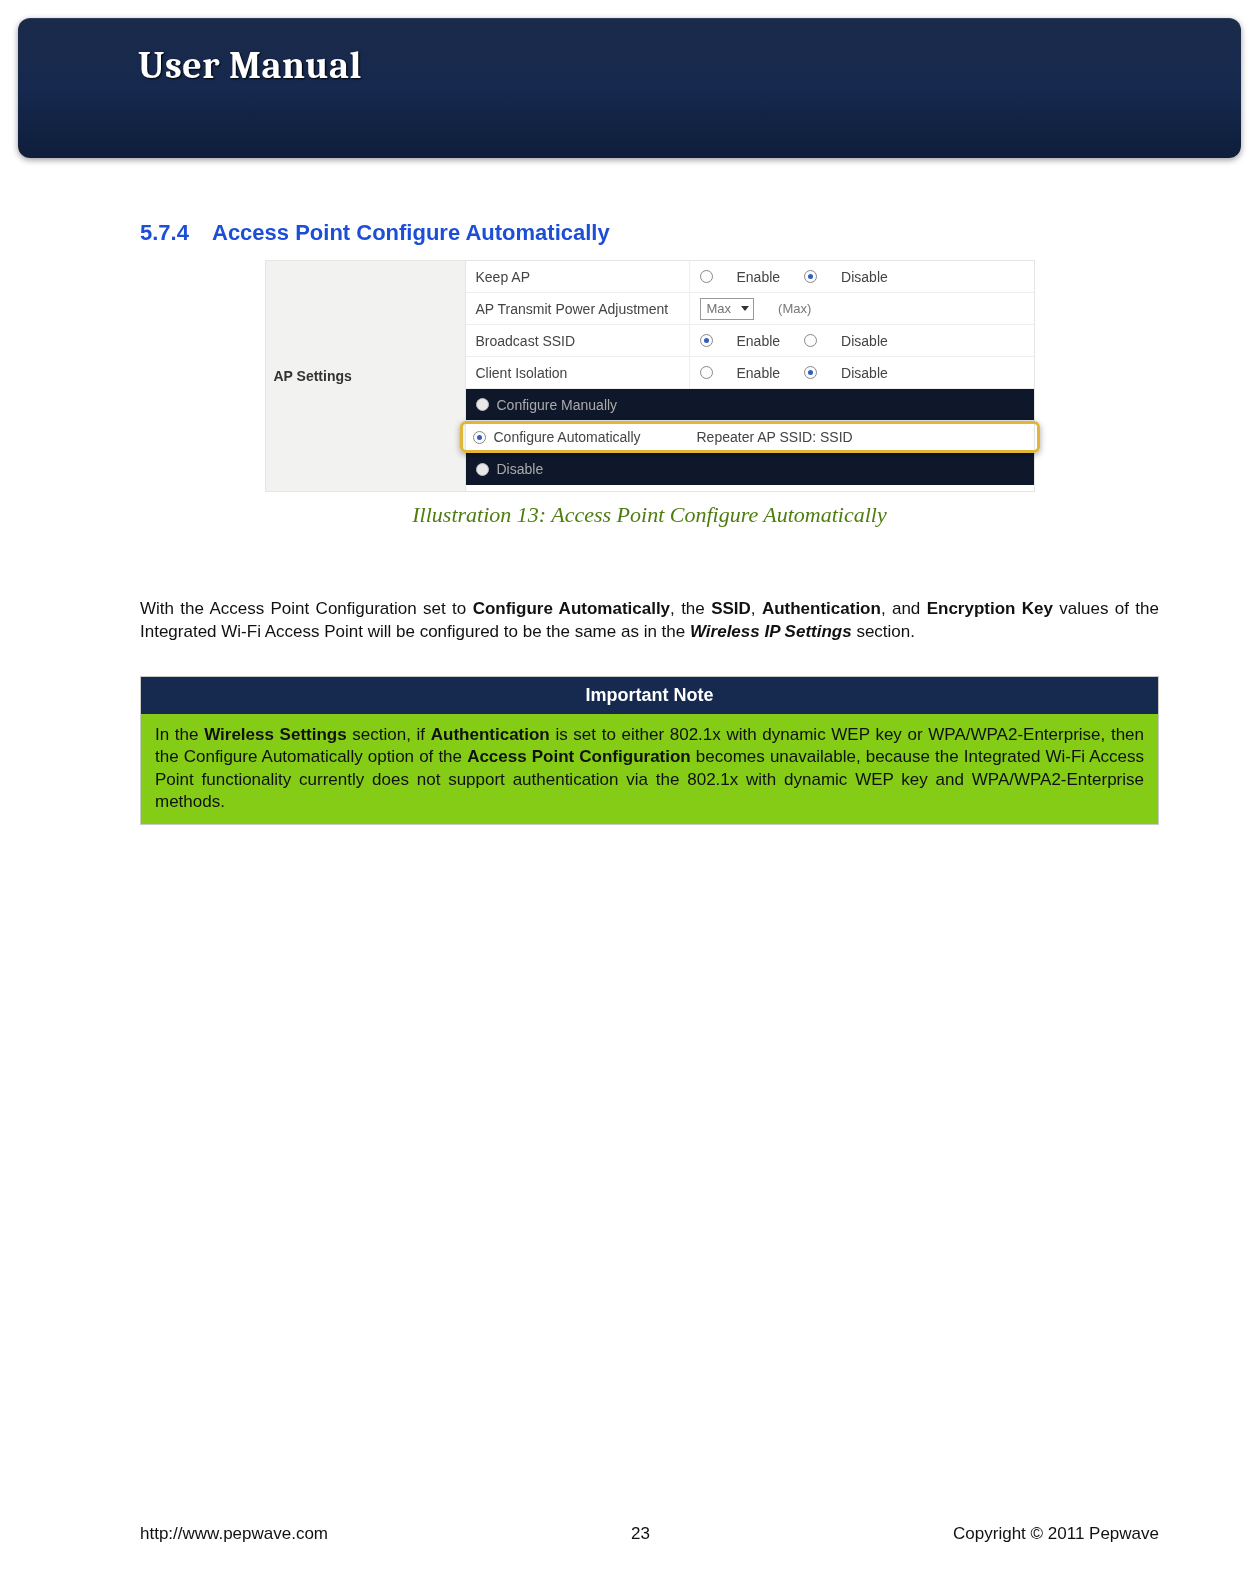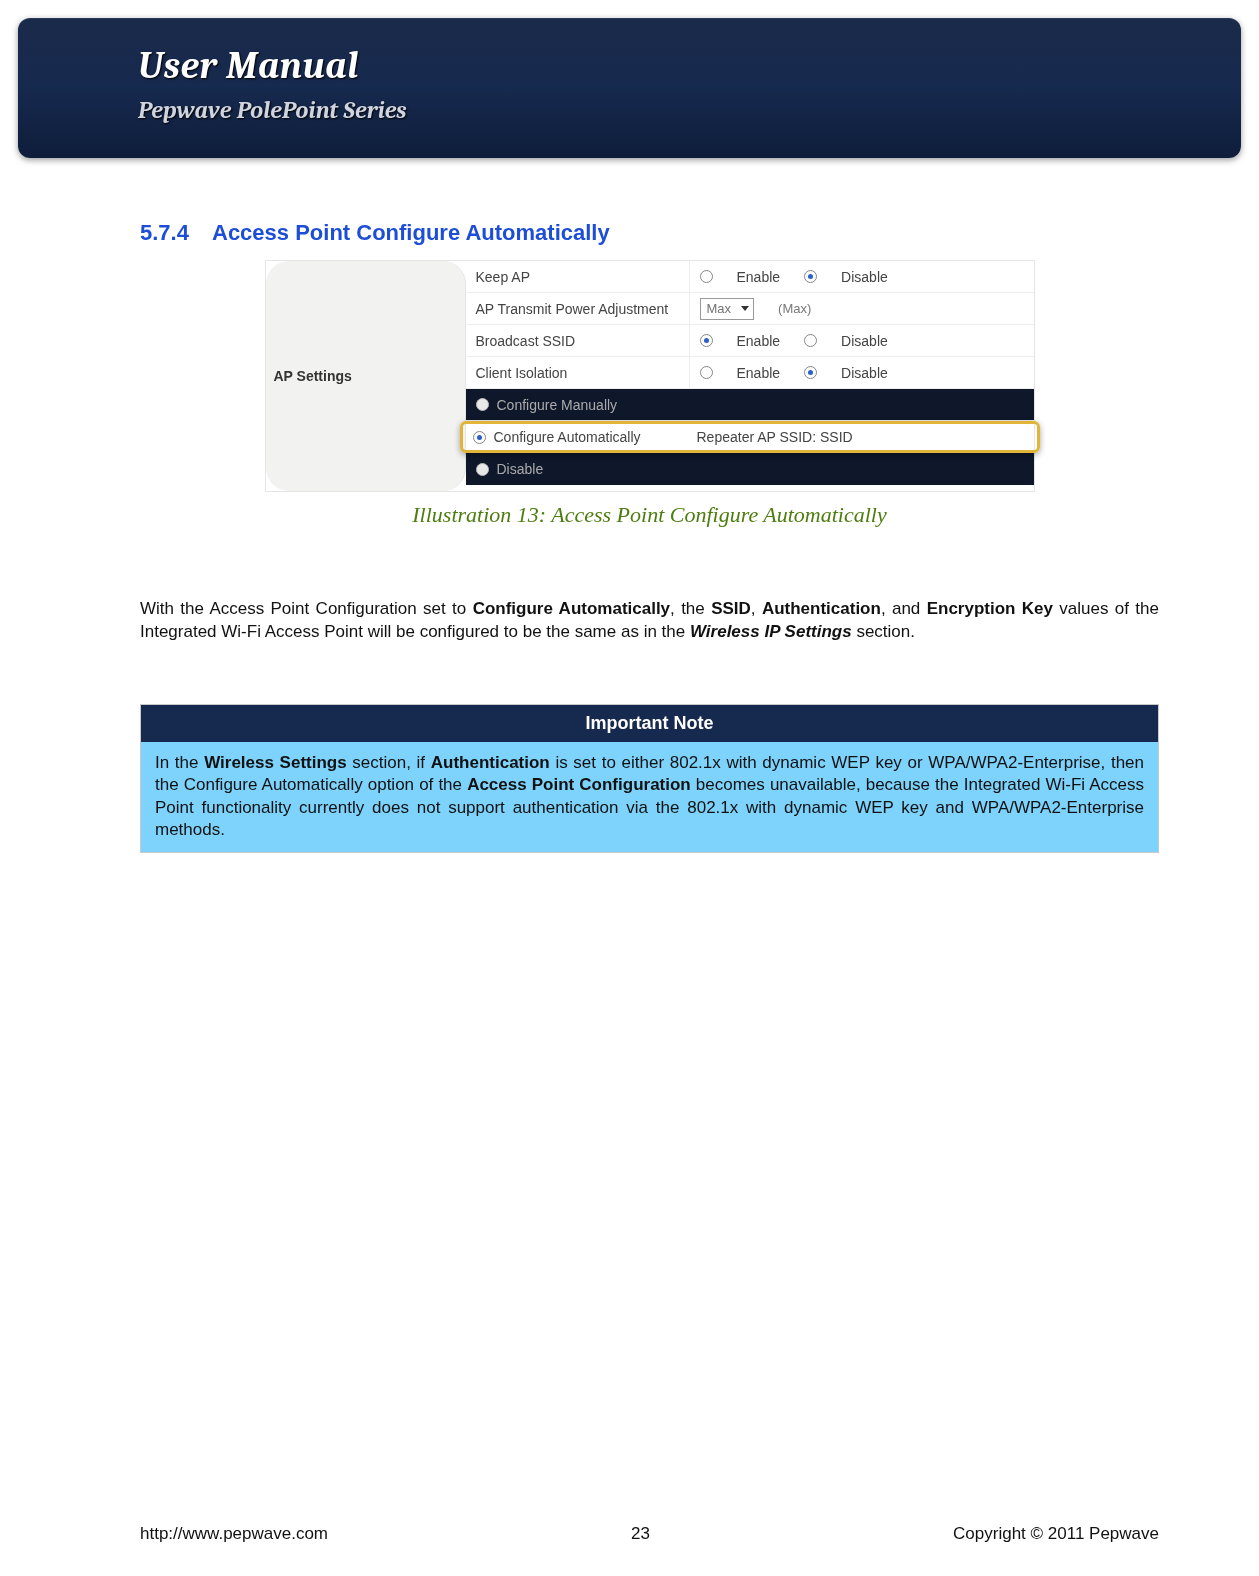--- a/index.html
+++ b/index.html
@@ -13,21 +13,20 @@
   }
   .header-band {
     position: absolute;
     top: 18px; left: 18px; right: 18px;
     height: 140px;
     background: linear-gradient(to bottom, #1a2a4a 0%, #16294e 50%, #0e1d3a 100%);
     border-radius: 12px;
     box-shadow: 0 2px 6px rgba(0,0,0,0.4), inset 0 1px 0 rgba(255,255,255,0.08);
     padding: 26px 120px;
     color: #fff;
-    font-style: italic;
   }
   .header-band .title {
     font-family: Cambria, Georgia, 'Times New Roman', serif;
     font-size: 38px;
     font-weight: bold;
     text-shadow: 1px 1px 2px #000;
     letter-spacing: 0.5px;
   }
   .header-band .subtitle {
     font-family: Cambria, Georgia, 'Times New Roman', serif;
@@ -130,23 +129,23 @@
     margin-top: 10px;
   }
   .body-para {
     margin-top: 70px;
     font-size: 17px;
     line-height: 1.35;
     text-align: justify;
     color: #111;
   }
   .note-box {
-    margin-top: 60px;
+    margin-top: 32px;
     border: 1px solid #c9c9c9;
-    background: #7dd3fc;
+    background: #84cc16;
   }
   .note-head {
     background: #16294e;
     color: #fff;
     text-align: center;
     font-weight: bold;
     font-size: 18px;
     padding: 8px 0;
   }
   .note-body {
@@ -164,34 +163,33 @@
     justify-content: space-between;
     font-size: 17px;
     color: #111;
   }
 </style>
 </head>
 <body>
 
 <div class="header-band">
   <div class="title">User Manual</div>
-  <div class="subtitle">Pepwave PolePoint Series</div>
 </div>
 
 <div class="content">
 
   <div class="section-heading">
     <span class="num">5.7.4</span><span>Access Point Configure Automatically</span>
   </div>
 
   <div class="fig-wrap">
     <div class="ap-table">
 
       <div style="display:flex;">
-        <div class="ap-left" style="display:flex;align-items:center;min-height:230px;border-radius:23px;">
+        <div class="ap-left" style="display:flex;align-items:center;min-height:230px;">
           <span class="ap-left-label">AP Settings</span>
         </div>
         <div style="flex:1;">
 
           <div class="ap-row">
             <div class="ap-mid">Keep AP</div>
             <div class="ap-right">
               <span class="radio-dot"></span>
               <span>Enable</span>
               <span class="radio-dot sel"></span>

